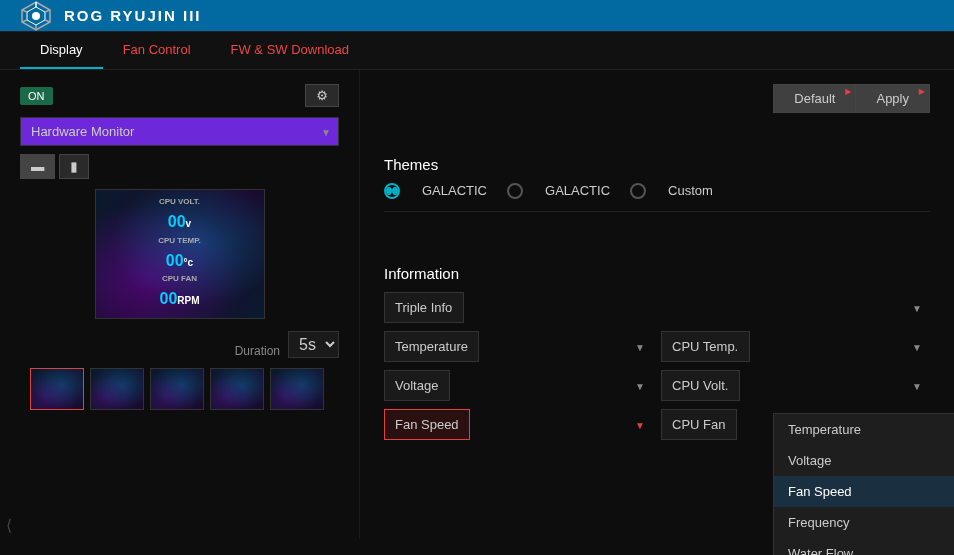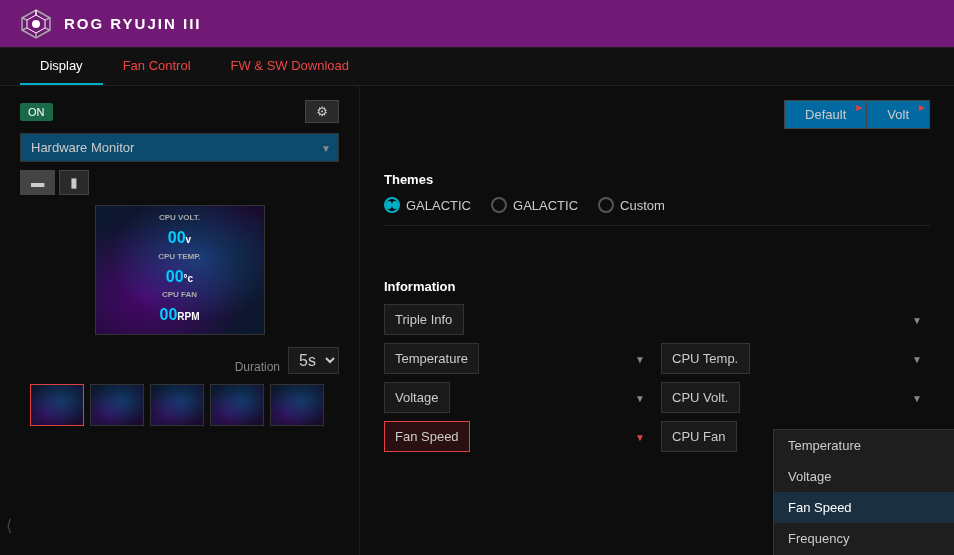--- a/index.html
+++ b/index.html
@@ -9,25 +9,25 @@
       font-family: 'Segoe UI', Arial, sans-serif;
       font-size: 13px;
       width: 954px;
       height: 555px;
       overflow: hidden;
       position: relative;
     }
 
     
     .header {
-      background: #701a75;
+      background: #0369a1;
       display: flex;
       align-items: center;
       padding: 8px 20px;
-      height: 48px;
+      height: 32px;
       border-bottom: 1px solid #222;
     }
     .logo {
       width: 32px;
       height: 32px;
       margin-right: 12px;
     }
     .brand-name {
       color: #fff;
       font-size: 15px;
@@ -91,21 +91,21 @@
       padding: 3px 10px;
       cursor: pointer;
       font-size: 13px;
     }
 
     .dropdown-row {
       margin-bottom: 8px;
     }
     .dropdown {
       width: 100%;
-      background: #0c4a6e;
+      background: #6d28d9;
       border: 1px solid #333;
       color: #ccc;
       padding: 6px 10px;
       font-size: 13px;
       appearance: none;
       cursor: pointer;
       position: relative;
     }
     .dropdown-wrapper {
       position: relative;
@@ -227,56 +227,56 @@
       position: relative;
     }
 
     .top-actions {
       display: flex;
       justify-content: flex-end;
       gap: 0;
       margin-bottom: 14px;
     }
     .action-btn {
-      background: #0369a1;
+      background: #404040;
       border: 1px solid #444;
       color: #ccc;
       padding: 6px 20px;
       cursor: pointer;
       font-size: 13px;
       position: relative;
     }
     .action-btn::after {
       content: '▶';
       font-size: 8px;
       color: #e04040;
       position: absolute;
       right: 4px;
       top: 2px;
     }
     .action-btn.default { margin-right: -1px; }
 
     
     .section-label {
-      font-size: 13px;
+      font-size: 15px;
       color: #fff;
       margin-bottom: 10px;
-      font-weight: 700;
+      font-weight: 400;
       margin-top: 43px;
     }
     .themes-row {
       display: flex;
       gap: 20px;
       align-items: center;
       margin-bottom: 12px;
     }
     .radio-option {
       display: flex;
-      align-items: center;
-      gap: 6px;
+      align-items: flex-start;
+      gap: 22px;
       cursor: pointer;
       color: #ccc;
     }
     .radio-circle {
       width: 16px;
       height: 16px;
       border-radius: 50%;
       border: 2px solid #555;
       display: flex;
       align-items: center;
@@ -454,21 +454,21 @@
       <div class="thumb"></div>
       <div class="thumb"></div>
       <div class="thumb"></div>
     </div>
   </div>
 
   <div class="right-panel">
 
     <div class="top-actions">
       <button class="action-btn default">Default</button>
-      <button class="action-btn">Volt</button>
+      <button class="action-btn">Apply</button>
     </div>
 
     <div class="section-label">Themes</div>
     <div class="themes-row">
       <div class="radio-option">
         <div class="radio-circle selected" style="border-color: rgb(0, 176, 200);">
             <div style="width: 8px; height: 8px; border-radius: 50%; background: rgb(0, 176, 200);"></div>
           </div>
         <span>GALACTIC</span>
       </div>

